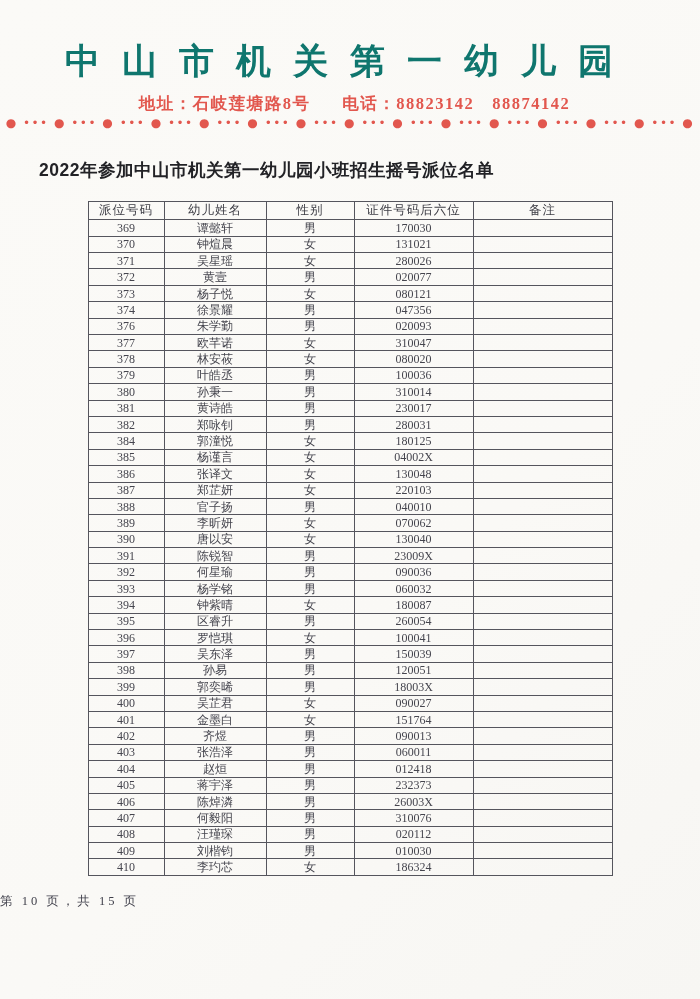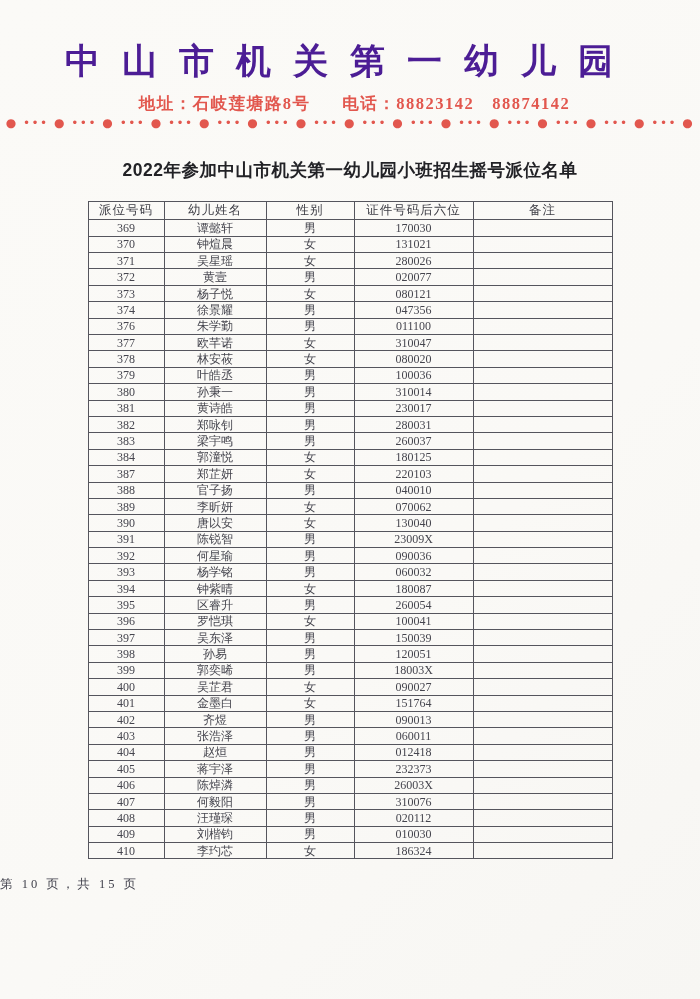--- a/index.html
+++ b/index.html
@@ -18,21 +18,21 @@
     height: 999px;
     position: relative;
   }
   .letterhead {
     padding-top: 42px;
     text-align: center;
   }
   .school-name {
     font-size: 35px;
     font-weight: 700;
-    color: #4c1d95;
+    color: #0f766e;
     letter-spacing: 22px;
     white-space: nowrap;
     line-height: 1.15;
   }
   .address-line {
     margin-top: 11px;
     font-size: 16.5px;
     font-weight: 700;
     color: #e2574e;
     letter-spacing: 1.5px;
@@ -47,26 +47,27 @@
     color: #e2574e;
     font-size: 12px;
     letter-spacing: 1.5px;
     white-space: nowrap;
     line-height: 1;
     text-align: center;
     font-family: "DejaVu Sans", sans-serif;
   }
   .doc-title {
     margin-top: 29px;
-    text-align: center;
+    text-align: left;
     font-family: "Liberation Sans", "DejaVu Sans", sans-serif;
     font-size: 17.5px;
     font-weight: 700;
     color: #222226;
     letter-spacing: 0.5px;
+    margin-left: 39px;
   }
   table.placement {
     margin: 19px auto 0 auto;
     width: 524px;
     border-collapse: collapse;
     table-layout: fixed;
   }
   table.placement th,
   table.placement td {
     border: 1px solid #55555d;
@@ -183,21 +184,21 @@
     <td>男</td>
     <td>047356</td>
     <td></td>
   </tr>
 
 
   <tr>
     <td>376</td>
     <td>朱学勤</td>
     <td>男</td>
-    <td>011100</td>
+    <td>020093</td>
     <td></td>
   </tr>
 
   <tr>
     <td>377</td>
     <td>欧芊诺</td>
     <td>女</td>
     <td>310047</td>
     <td></td>
   </tr>
@@ -235,37 +236,44 @@
   </tr>
 
   <tr>
     <td>382</td>
     <td>郑咏钊</td>
     <td>男</td>
     <td>280031</td>
     <td></td>
   </tr>
 
-  <tr>
-    <td>383</td>
-    <td>梁宇鸣</td>
-    <td>男</td>
-    <td>260037</td>
-    <td></td>
-  </tr>
 
   <tr>
     <td>384</td>
     <td>郭潼悦</td>
     <td>女</td>
     <td>180125</td>
     <td></td>
   </tr>
 
-
+  <tr>
+    <td>385</td>
+    <td>杨谨言</td>
+    <td>女</td>
+    <td>04002X</td>
+    <td></td>
+  </tr>
+
+  <tr>
+    <td>386</td>
+    <td>张译文</td>
+    <td>女</td>
+    <td>130048</td>
+    <td></td>
+  </tr>
 
   <tr>
     <td>387</td>
     <td>郑芷妍</td>
     <td>女</td>
     <td>220103</td>
     <td></td>
   </tr>
 
   <tr>

